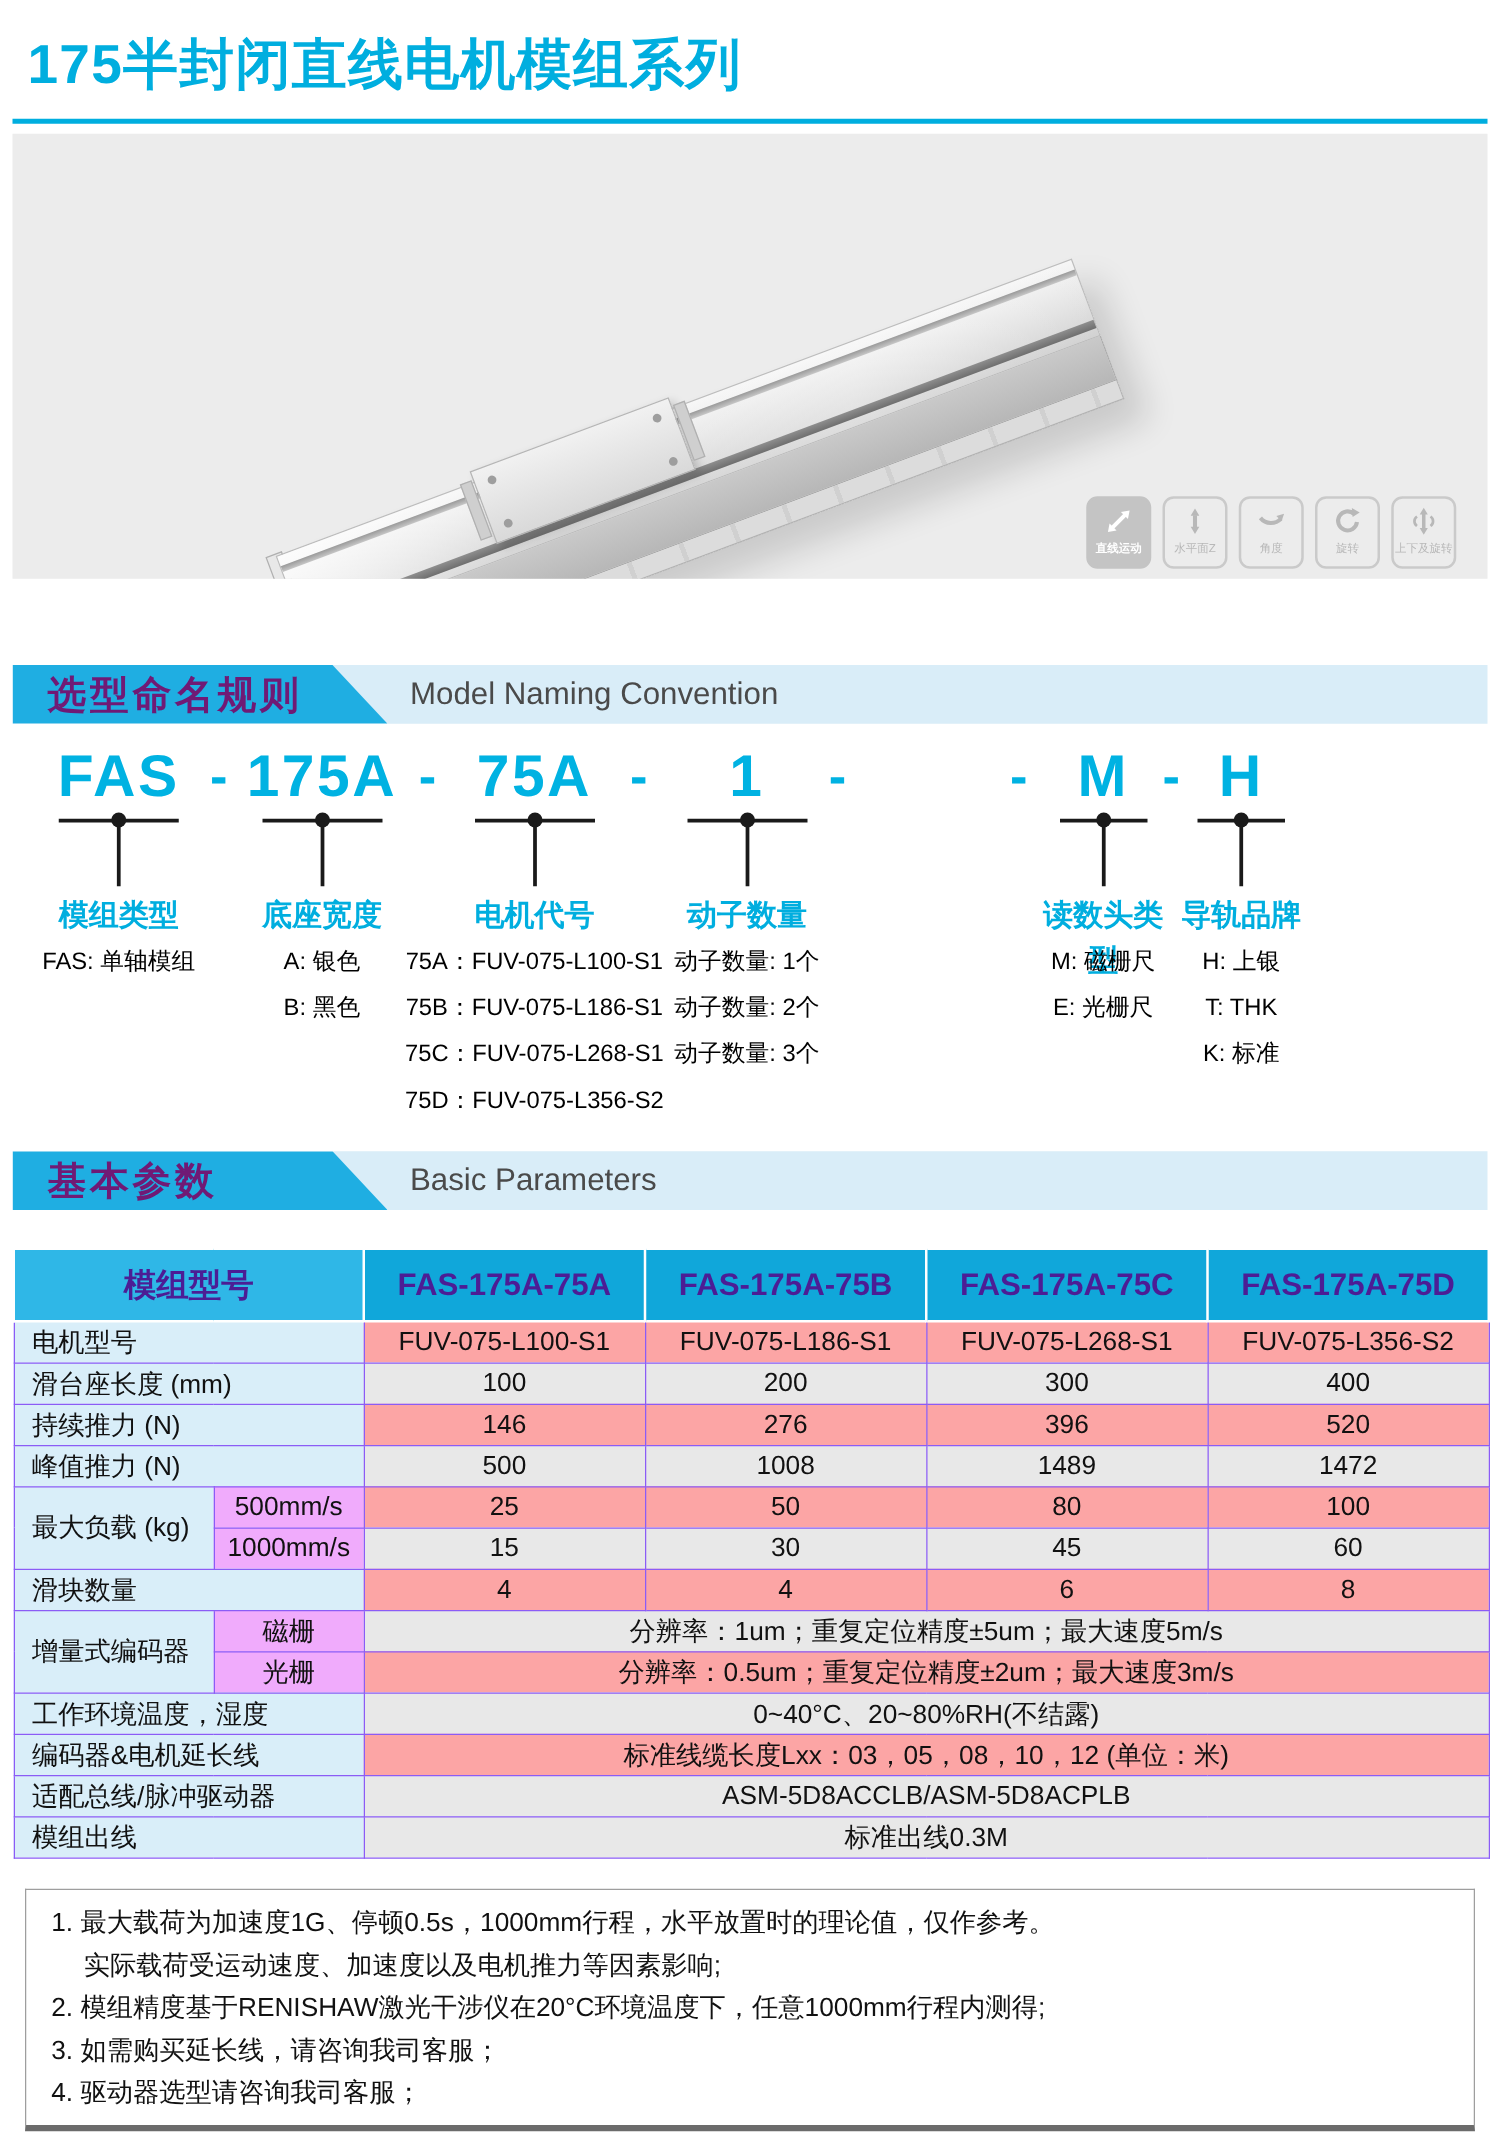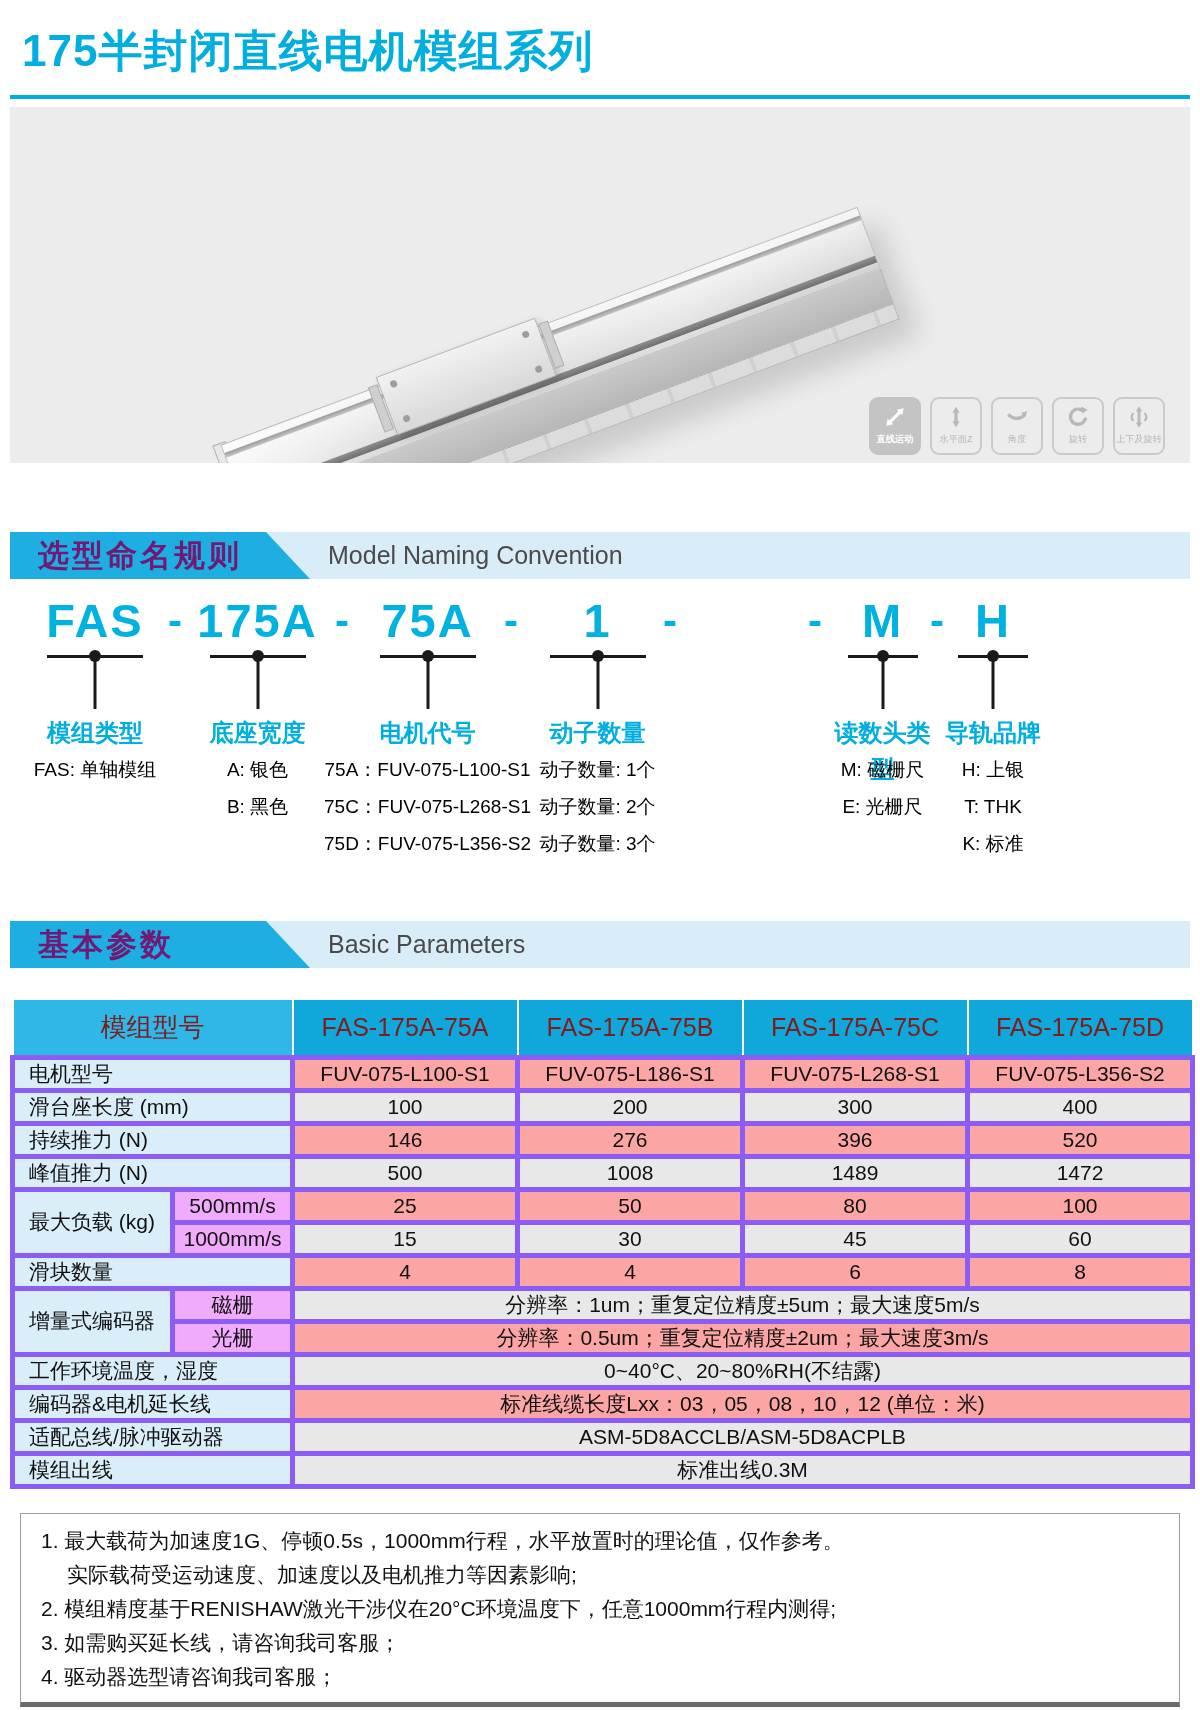--- a/index.html
+++ b/index.html
@@ -59,24 +59,24 @@
   .n-dash { position:absolute; top:0; width:30px; text-align:center; font-size:42px; font-weight:700; color:#00B2E2; line-height:52px; }
   .n-conn { position:relative; height:64px; margin-top:4px; }
   .n-conn .h { position:absolute; top:4px; left:50%; transform:translateX(-50%); width:96px; height:3px; background:#1a1a1a; }
   .n-conn .dot { position:absolute; top:-1px; left:50%; transform:translateX(-50%); width:12px; height:12px; border-radius:50%; background:#1a1a1a; }
   .n-conn .v { position:absolute; top:6px; left:50%; transform:translateX(-50%); width:3px; height:52px; background:#1a1a1a; }
   .n-label { font-size:24px; font-weight:700; color:#00AEDF; height:36px; line-height:36px; }
   .n-item { font-size:19px; color:#000; line-height:37px; white-space:nowrap; }
 
   
   table.pt { margin:30px 10px 0 10px; width:1180px; border-collapse:collapse; table-layout:fixed; border:1px solid #c6c6c6; }
-  .pt th { height:58px; color:#7f1d1d; font-size:25px; font-weight:400; border:2px solid #fff; }
+  .pt th { height:58px; color:#4c1d95; font-size:25px; font-weight:700; border:2px solid #fff; }
   .pt th.h-lab { background:#2FB7E7; font-size:26px; }
   .pt th.h-mod { background:#10A7DA; }
-  .pt td { height:33px; font-size:21px; border:5px solid #8b5cf6; text-align:center; vertical-align:middle; }
+  .pt td { height:33px; font-size:21px; border:1px solid #8b5cf6; text-align:center; vertical-align:middle; }
   .pt td.lab { background:#D9EEF9; text-align:left; padding-left:14px; }
   .pt td.sub { background:#f0abfc; }
   .pt tr.w td.val { background:#fca5a5; }
   .pt tr.g td.val { background:#E8E8E8; }
 
   
   .notes { margin:24px 20px 0 20px; border:1px solid #9e9e9e; border-bottom:5px solid #6b6b6b;
            padding:10px 20px 8px 20px; }
   .note-line { font-size:21px; line-height:34px; color:#111; }
   .note-line.indent { padding-left:26px; }
@@ -189,20 +189,21 @@
 
   <div class="n-col" style="left:315px;width:225px">
     <div class="n-code">75A</div>
     <div class="n-conn">
         <i class="h"></i>
         <i class="dot"></i>
         <i class="v"></i>
       </div>
     <div class="n-label">电机代号</div>
     <div class="n-item">75A：FUV-075-L100-S1</div>
+    <div class="n-item">75B：FUV-075-L186-S1</div>
     <div class="n-item">75C：FUV-075-L268-S1</div>
     <div class="n-item">75D：FUV-075-L356-S2</div>
   </div>
 
   <div class="n-col" style="left:515px;width:165px">
     <div class="n-code">1</div>
     <div class="n-conn">
         <i class="h"></i>
         <i class="dot"></i>
         <i class="v"></i>

